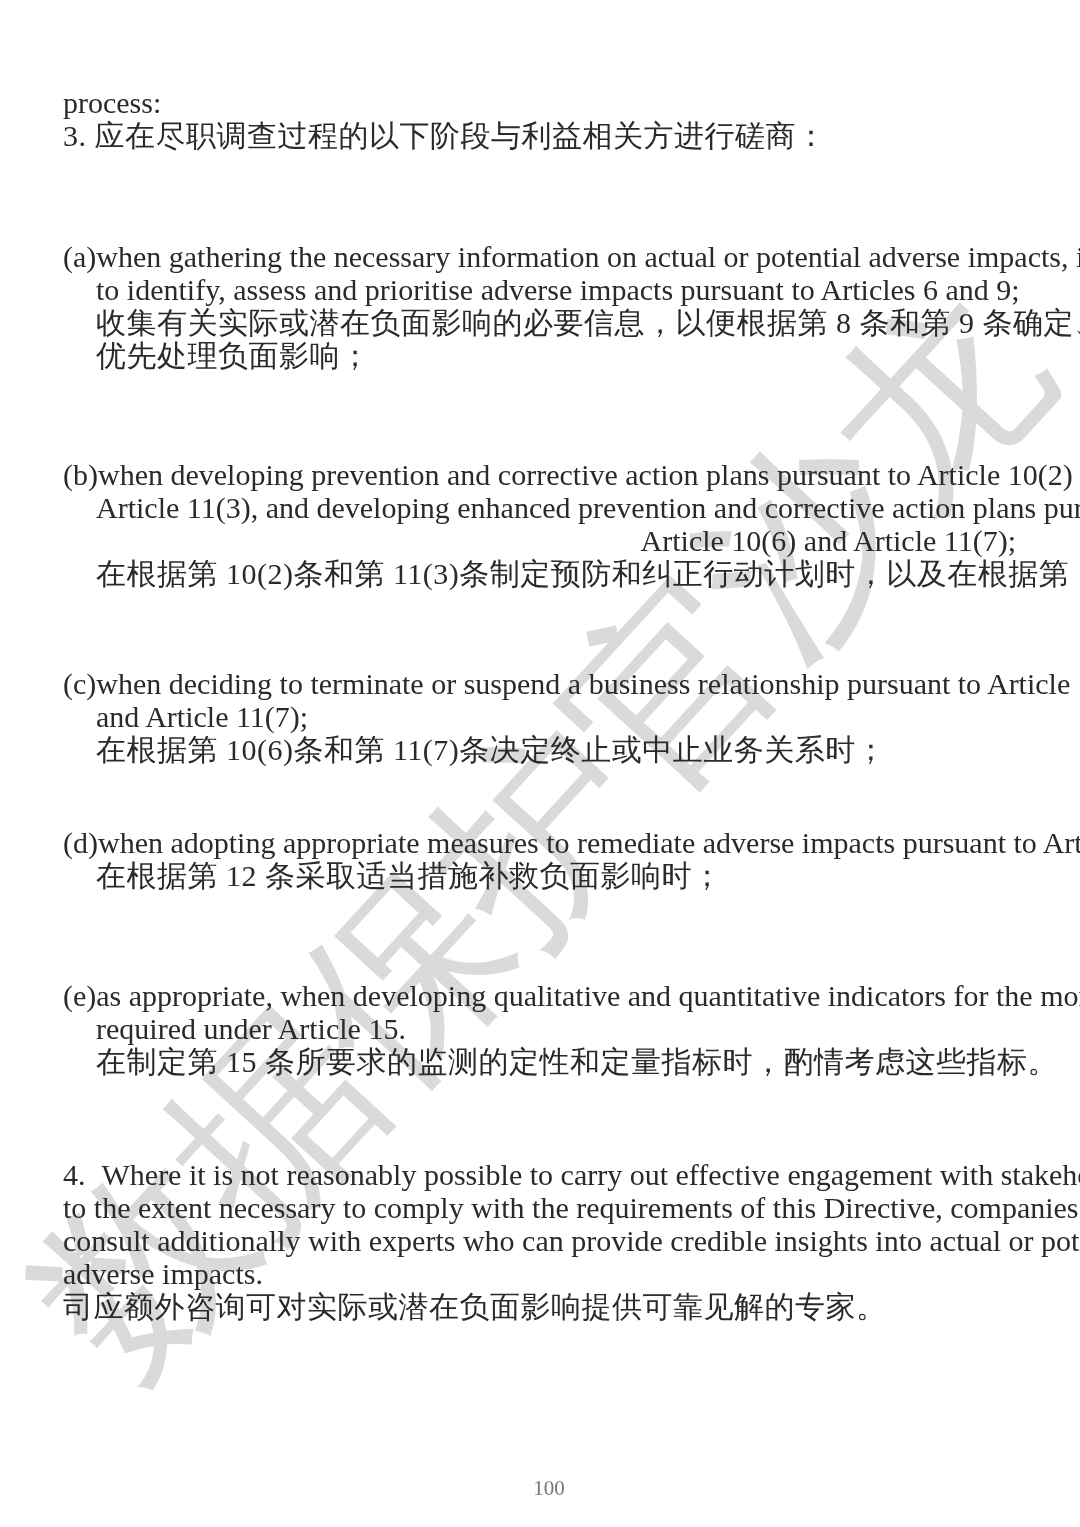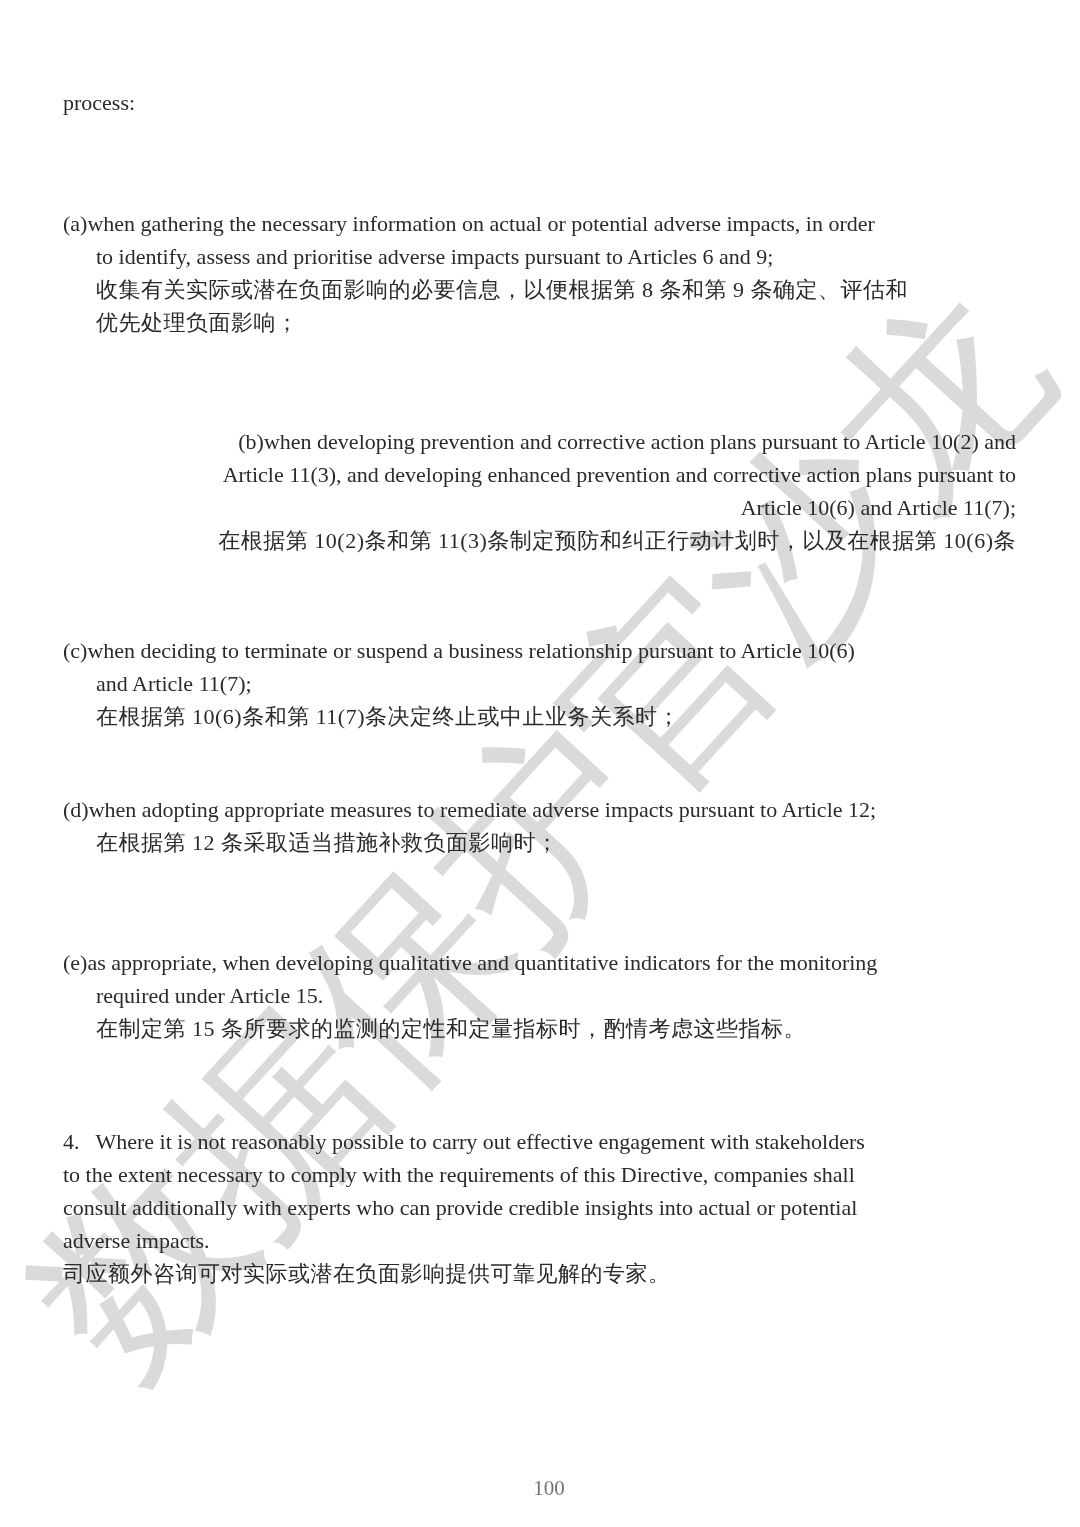--- a/index.html
+++ b/index.html
@@ -27,21 +27,21 @@
     white-space: nowrap;
     color: rgba(140, 140, 140, 0.32);
     z-index: 0;
     pointer-events: none;
     font-family: "DejaVu Serif", serif;
   }
   .content {
     position: relative;
     z-index: 1;
     padding: 86px 64px 0 63px;
-    font-size: 22px;
+    font-size: 30px;
     line-height: 33px;
   }
   .line {
     white-space: nowrap;
   }
   .block-intro   { margin-bottom: 88px; }
   .block-item-a  { margin-bottom: 86px; }
   .block-item-b  { margin-bottom: 77px; text-align: right; }
   .block-item-c  { margin-bottom: 60px; }
   .block-item-d  { margin-bottom: 87px; }
@@ -75,20 +75,21 @@
 <body>
 
 <div class="page">
 
   <div class="watermark">数据保护官沙龙</div>
 
   <div class="content">
 
     <div class="block-intro">
       <div class="line en">process:</div>
+      <div class="line zh">3. 应在尽职调查过程的以下阶段与利益相关方进行磋商：</div>
     </div>
 
     <div class="item block-item-a">
       <div class="line en first-line"><span class="label">(a)</span><span>when gathering the necessary information on actual or potential adverse impacts, in order</span></div>
       <div class="line en">to identify, assess and prioritise adverse impacts pursuant to Articles 6 and 9;</div>
       <div class="line zh">收集有关实际或潜在负面影响的必要信息，以便根据第 8 条和第 9 条确定、评估和</div>
       <div class="line zh">优先处理负面影响；</div>
     </div>
 
     <div class="item block-item-b">

